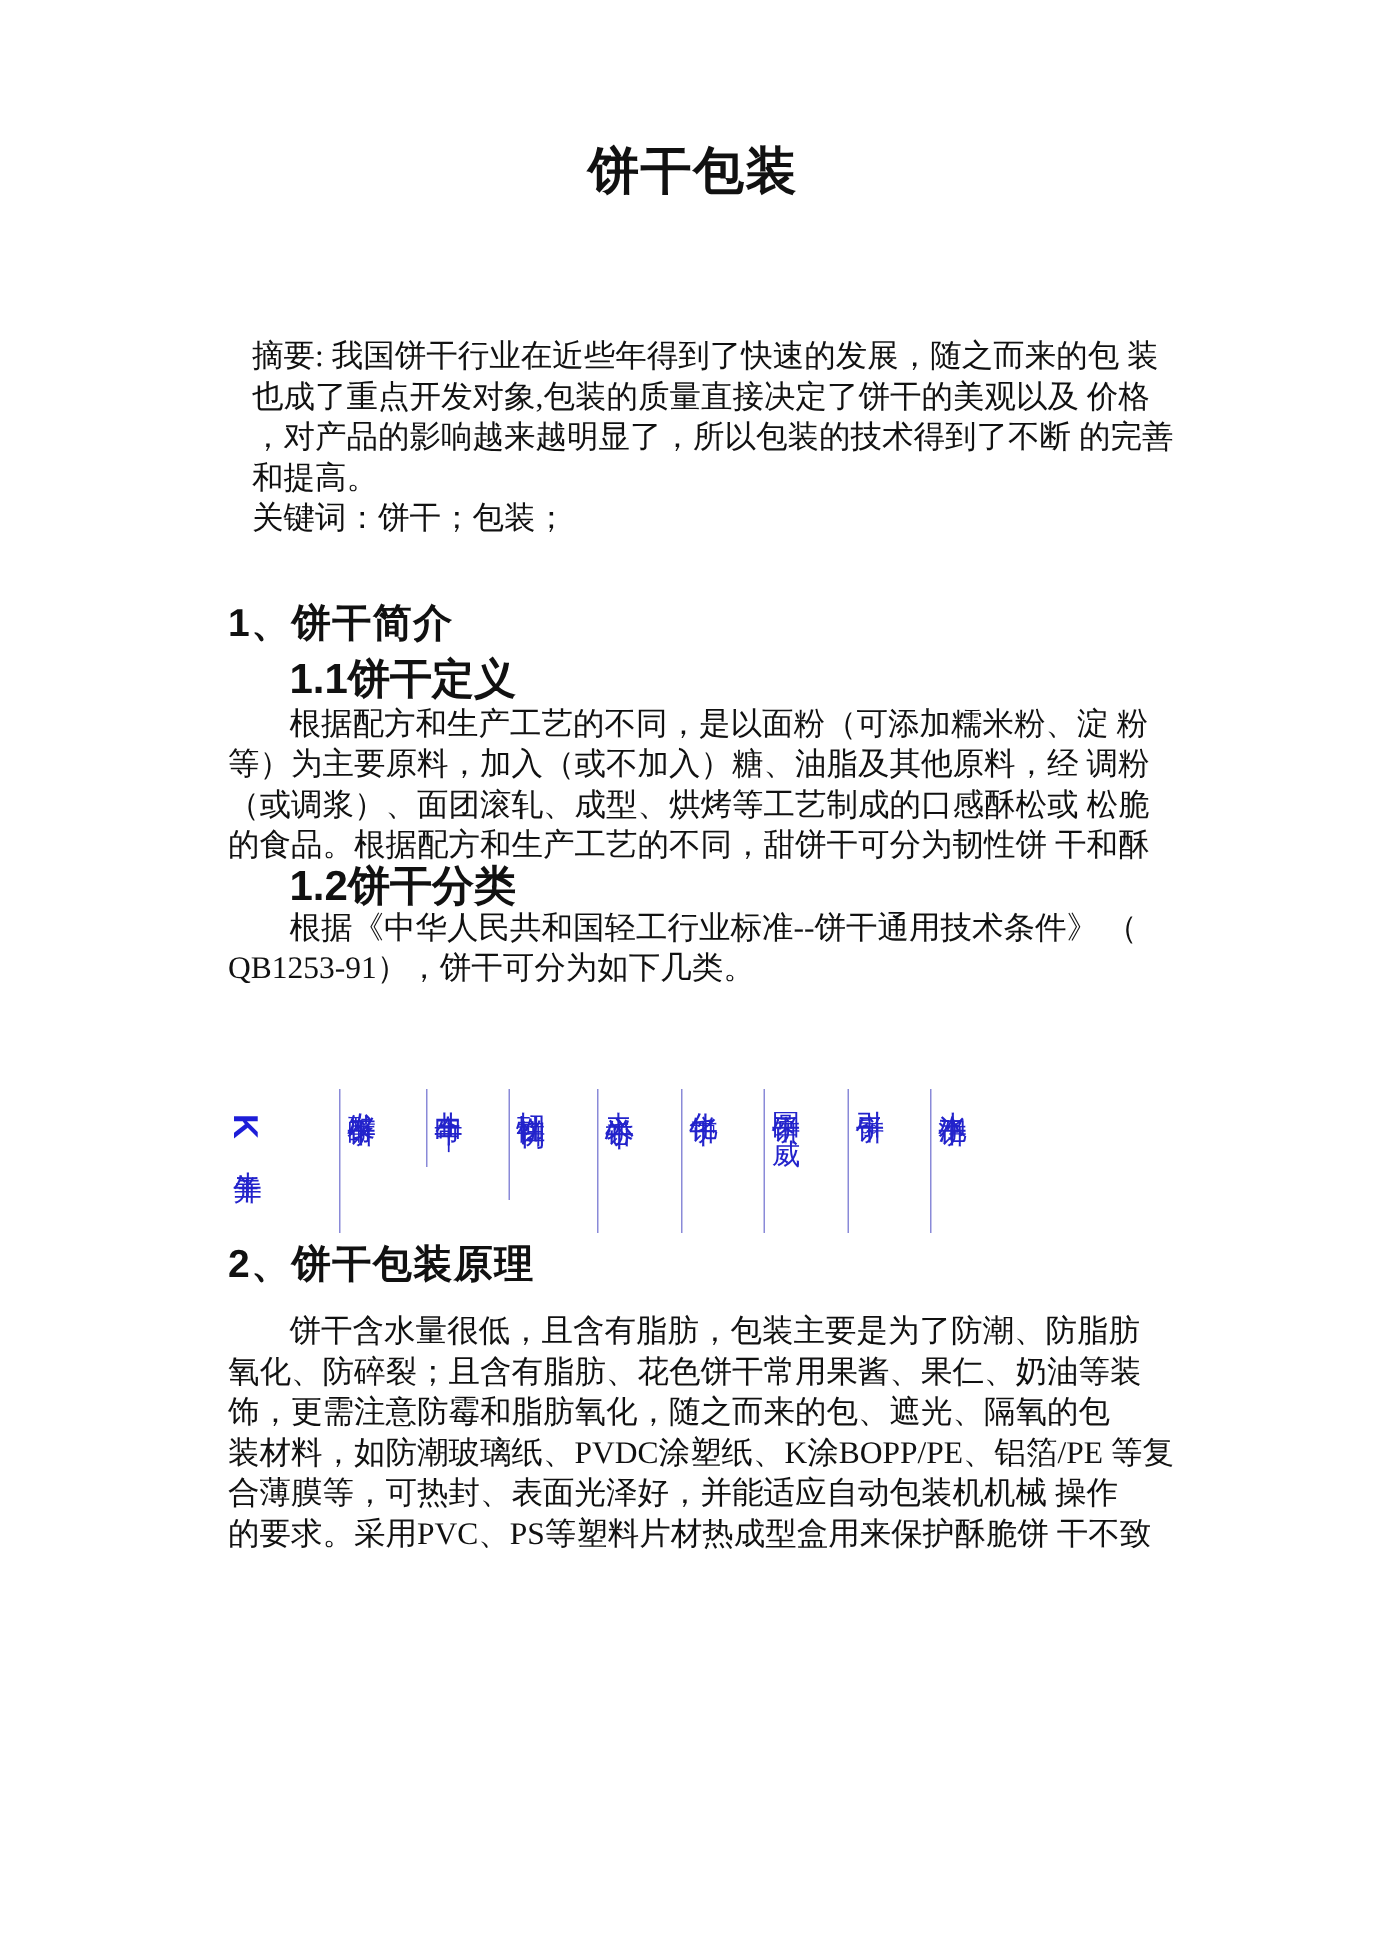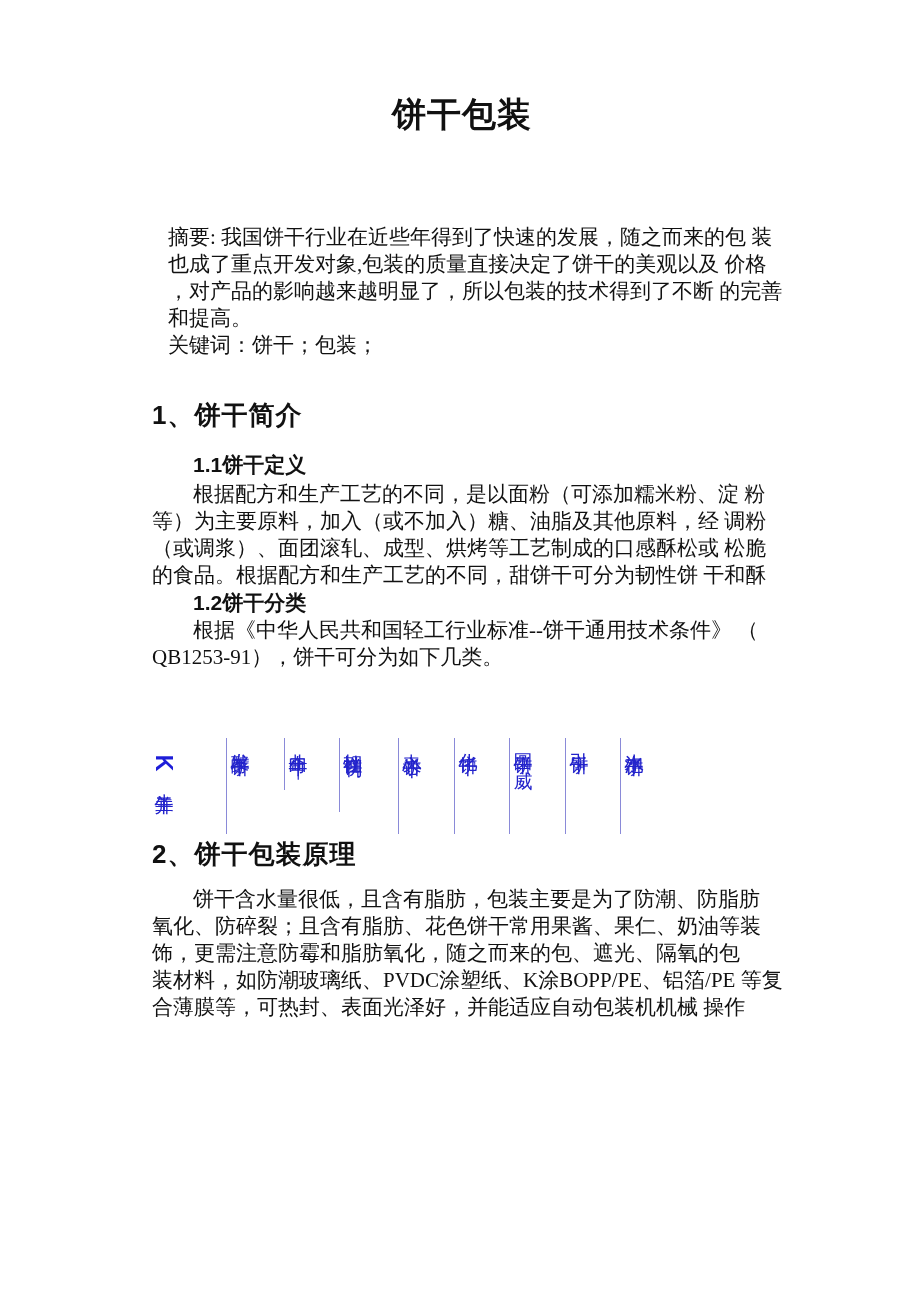--- a/index.html
+++ b/index.html
@@ -26,23 +26,23 @@
   }
   .body-block{font-size:21px;line-height:27px;}
   .body-block .line{white-space:nowrap;}
   .abstract{margin-top:88px;margin-left:16px;}
   .h1{
     margin:40px 0 0 0;
     font-family:"Liberation Sans","DejaVu Sans",sans-serif;
     font-weight:bold;font-size:26px;line-height:32px;letter-spacing:1px;
   }
   .h2{
-    margin:20px 0 0 0;padding-left:41px;
+    margin:8px 0 0 0;padding-left:41px;
     font-family:"Liberation Sans","DejaVu Sans",sans-serif;
-    font-weight:bold;font-size:21px;line-height:28px;
+    font-weight:bold;font-size:28px;line-height:28px;
   }
   .h2.cls{margin-top:0;}
   .para1{margin-top:2px;}
   .para2{margin-top:0;}
   .indent{padding-left:41px;}
   .fig-caption{
     margin:56px 0 0 0;
     font-size:21px;line-height:27px;
     text-align:center;
     color:var(--accent-blue);
@@ -153,15 +153,16 @@
     </div>
   </div>
 
   <h2 class="h1 second">2、饼干包装原理</h2>
   <div class="body-block para3">
     <div class="line indent">饼干含水量很低，且含有脂肪，包装主要是为了防潮、防脂肪</div>
     <div class="line">氧化、防碎裂；且含有脂肪、花色饼干常用果酱、果仁、奶油等装</div>
     <div class="line">饰，更需注意防霉和脂肪氧化，随之而来的包、遮光、隔氧的包</div>
     <div class="line">装材料，如防潮玻璃纸、PVDC涂塑纸、K涂BOPP/PE、铝箔/PE 等复</div>
     <div class="line">合薄膜等，可热封、表面光泽好，并能适应自动包装机机械 操作</div>
+    <div class="line">的要求。采用PVC、PS等塑料片材热成型盒用来保护酥脆饼 干不致</div>
   </div>
 
 </div>
 
 </body></html>

